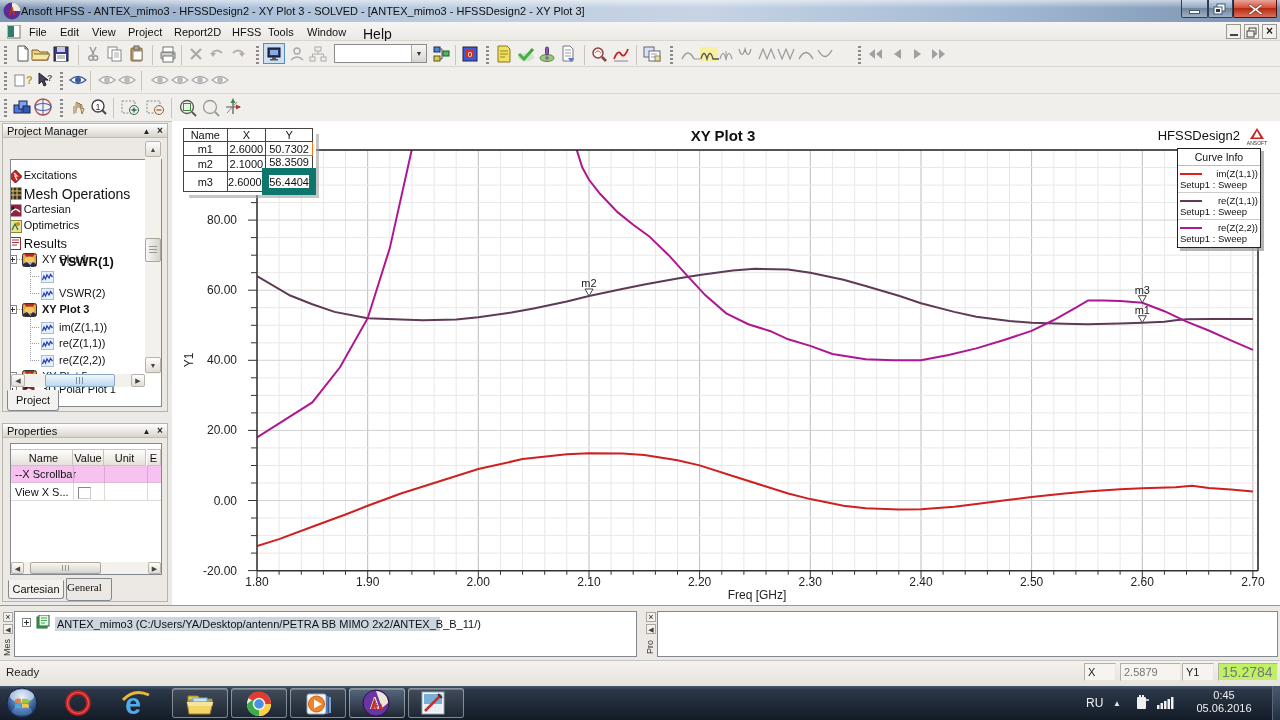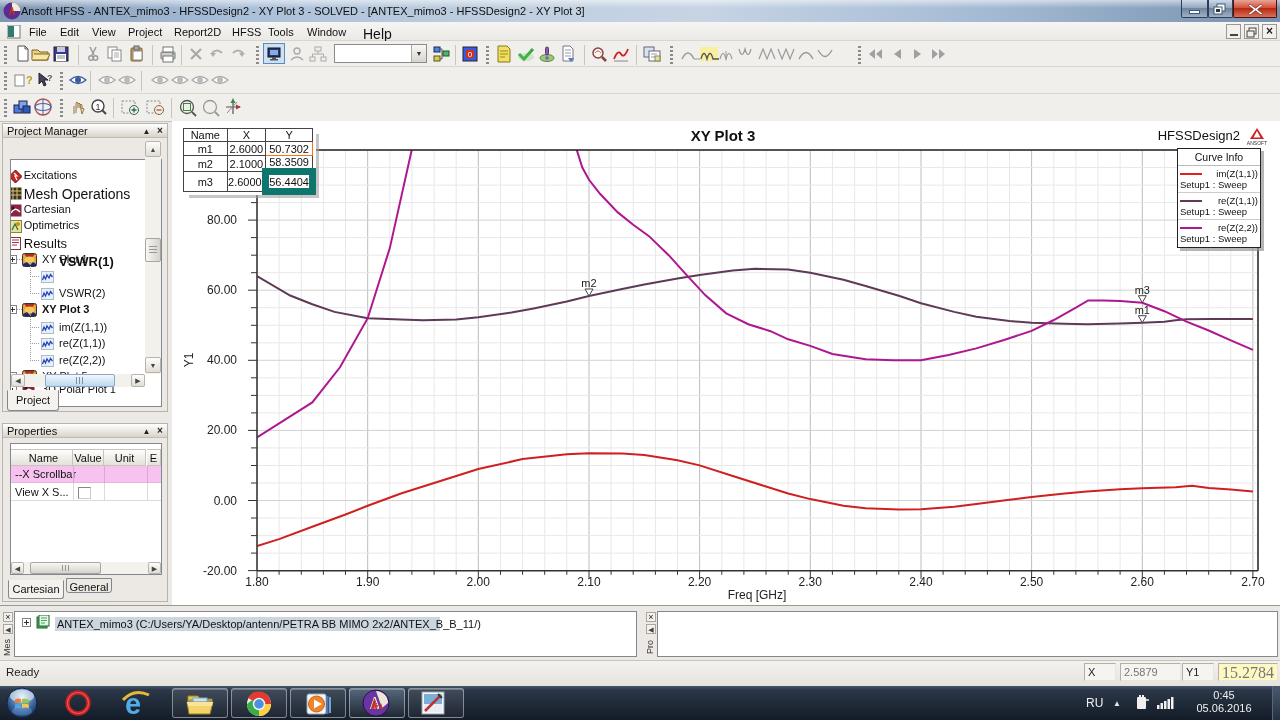--- a/index.html
+++ b/index.html
@@ -687,21 +687,21 @@
 <div class="abs" style="left:147px;top:483px;width:1px;height:18px;background:#dedbd4;"></div>
 <div class="abs" style="left:78px;top:487px;width:13px;height:12px;background:#fff;border:1px solid #888;border-right-color:#ccc;border-bottom-color:#ccc;"></div>
 <div class="abs" style="left:11px;top:562px;width:150px;height:12px;background:#f3f1ec;"></div>
 <div class="abs" style="left:11px;top:562px;width:13px;height:12px;background:linear-gradient(#fdfdfc,#e0ddd5);border:1px solid #b8b4ac;border-radius:2px;font-size:7px;text-align:center;line-height:11px;color:#444;">◀</div>
 <div class="abs" style="left:148px;top:562px;width:13px;height:12px;background:linear-gradient(#fdfdfc,#e0ddd5);border:1px solid #b8b4ac;border-radius:2px;font-size:7px;text-align:center;line-height:11px;color:#444;">▶</div>
 <div class="abs" style="left:30px;top:562px;width:71px;height:12px;background:linear-gradient(#f8f7f4,#d5d2ca);border:1px solid #aaa69c;border-radius:2px;"></div>
 <div class="abs" style="left:62px;top:565px;width:1px;height:6px;background:#999;"></div>
 <div class="abs" style="left:65px;top:565px;width:1px;height:6px;background:#999;"></div>
 <div class="abs" style="left:68px;top:565px;width:1px;height:6px;background:#999;"></div>
 <div class="abs" style="left:8px;top:580px;width:56px;height:19px;background:#f4f2ee;border:1px solid #828790;border-top:1px solid #f4f2ee;border-radius:0 0 3px 3px;font-size:11px;text-align:center;line-height:17px;color:#111;">Cartesian</div>
-<div class="abs" style="left:66px;top:578px;width:46px;height:15px;background:#ece9e4;border:1px solid #828790;border-radius:0 0 3px 3px;font-size:11px;text-align:center;line-height:17px;color:#111;">General</div>
+<div class="abs" style="left:66px;top:578px;width:46px;height:23px;background:#ece9e4;border:1px solid #828790;border-radius:0 0 3px 3px;font-size:11px;text-align:left;line-height:17px;color:#111;font-family:Liberation Serif, serif;">General</div>
 <div class="abs" style="left:0;top:605px;width:1280px;height:55px;background:#ece9e4;border-top:1px solid #9a9890;"></div>
 <div class="abs" style="left:2px;top:611px;width:12px;height:46px;background:#ece9e4;"></div>
 <div class="abs" style="left:3px;top:612px;width:10px;height:10px;background:#f2f1ee;border:1px solid #aaa69e;font-size:9px;line-height:9px;text-align:center;color:#222;">×</div>
 <div class="abs" style="left:3px;top:624px;width:10px;height:10px;background:#f2f1ee;border:1px solid #aaa69e;font-size:7px;line-height:10px;text-align:center;color:#444;">◀</div>
 <div class="abs" style="left:2px;top:637px;width:11px;font-size:9px;color:#333;writing-mode:vertical-rl;transform:rotate(180deg);height:20px;text-align:center;">Mes</div>
 <div class="abs" style="left:14px;top:611px;width:623px;height:46px;background:#fff;border:1px solid #828790;"></div>
 <svg class="abs" style="left:22px;top:618px" width="9" height="9">
     <rect x="0.5" y="0.5" width="8" height="8" fill="#fff" stroke="#848484"></rect>
     <line x1="2" y1="4.5" x2="7" y2="4.5" stroke="#333"></line>
     <line x1="4.5" y1="2" x2="4.5" y2="7" stroke="#333"></line>
@@ -716,21 +716,21 @@
 <div class="abs" style="left:645px;top:611px;width:12px;height:46px;background:#ece9e4;"></div>
 <div class="abs" style="left:646px;top:612px;width:10px;height:10px;background:#f2f1ee;border:1px solid #aaa69e;font-size:9px;line-height:9px;text-align:center;color:#222;">×</div>
 <div class="abs" style="left:646px;top:624px;width:10px;height:10px;background:#f2f1ee;border:1px solid #aaa69e;font-size:7px;line-height:10px;text-align:center;color:#444;">◀</div>
 <div class="abs" style="left:645px;top:637px;width:11px;font-size:9px;color:#333;writing-mode:vertical-rl;transform:rotate(180deg);height:20px;text-align:center;">Pro</div>
 <div class="abs" style="left:657px;top:611px;width:621px;height:46px;background:#fff;border:1px solid #828790;"></div>
 <div class="abs" style="left:0;top:660px;width:1280px;height:26px;background:linear-gradient(#f4f2ef,#e6e3dd);border-top:1px solid #c8c5bf;"></div>
 <div class="abs" style="left:6px;top:666px;font-size:11.5px;color:#222;">Ready</div>
 <div class="abs" style="left:1084px;top:663px;width:32px;height:18px;background:#f6f4f1;border:1px solid #b4b0a8;border-right-color:#e8e6e1;border-bottom-color:#e8e6e1;font-size:11px;line-height:17px;color:#222;"><span style="margin-left:3px;">X</span></div>
 <div class="abs" style="left:1120px;top:663px;width:61px;height:18px;background:#f6f4f1;border:1px solid #b4b0a8;border-right-color:#e8e6e1;border-bottom-color:#e8e6e1;font-size:11px;line-height:17px;color:#777;"><span style="margin-left:3px;">2.5879</span></div>
 <div class="abs" style="left:1182px;top:663px;width:32px;height:18px;background:#f6f4f1;border:1px solid #b4b0a8;border-right-color:#e8e6e1;border-bottom-color:#e8e6e1;font-size:11px;line-height:17px;color:#222;"><span style="margin-left:3px;">Y1</span></div>
-<div class="abs" style="left:1218px;top:663px;width:60px;height:18px;background:#fef9c3;border:1px solid #b4b0a8;border-right-color:#e8e6e1;border-bottom-color:#e8e6e1;font-size:16px;line-height:17px;color:#777;font-family:Liberation Serif, serif;"><span style="margin-left:3px;">15.2784</span></div>
+<div class="abs" style="left:1218px;top:663px;width:60px;height:18px;background:#bef264;border:1px solid #b4b0a8;border-right-color:#e8e6e1;border-bottom-color:#e8e6e1;font-size:14px;line-height:17px;color:#777;"><span style="margin-left:3px;">15.2784</span></div>
 <div class="abs" style="left:0;top:686px;width:1280px;height:34px;background:linear-gradient(#46566a,#2b3748 12%,#1f2937 55%,#141c28);"></div>
 <div class="abs" style="left:1272px;top:686px;width:8px;height:34px;background:linear-gradient(#4a5a6e,#243040);border-left:1px solid #58687c;"></div>
 <svg class="abs" style="left:5px;top:686px" width="34" height="34">
 <defs>
       <radialGradient id="orb" cx="50%" cy="30%" r="70%">
         <stop offset="0%" stop-color="#cfe2f4"></stop>
         <stop offset="40%" stop-color="#5e8cc0"></stop>
         <stop offset="75%" stop-color="#2c5188"></stop>
         <stop offset="100%" stop-color="#16325c"></stop>
       </radialGradient>

